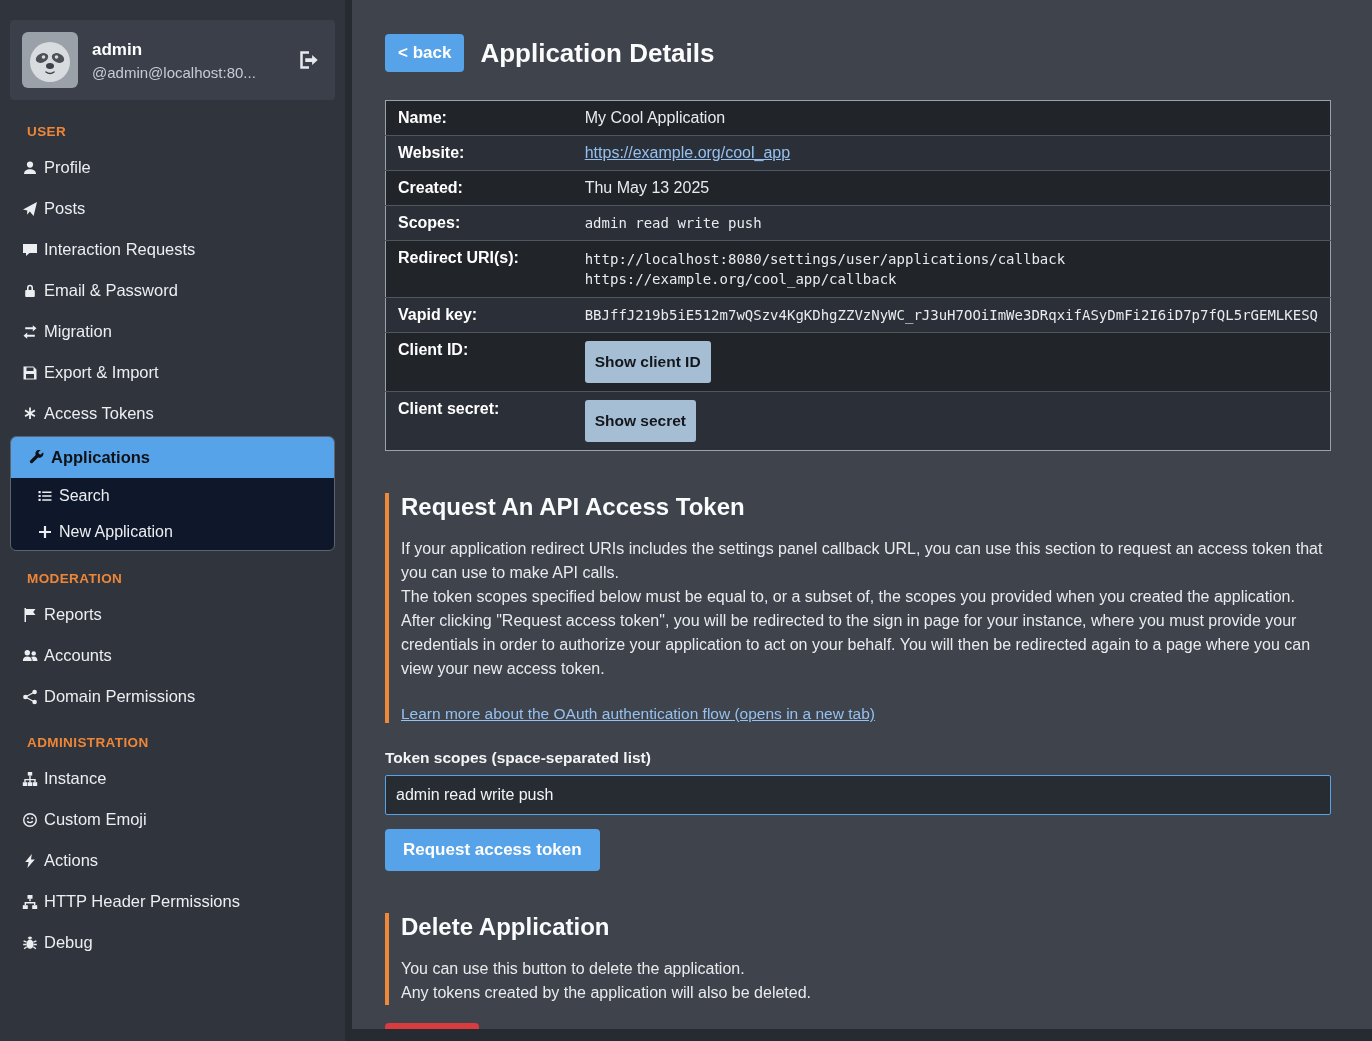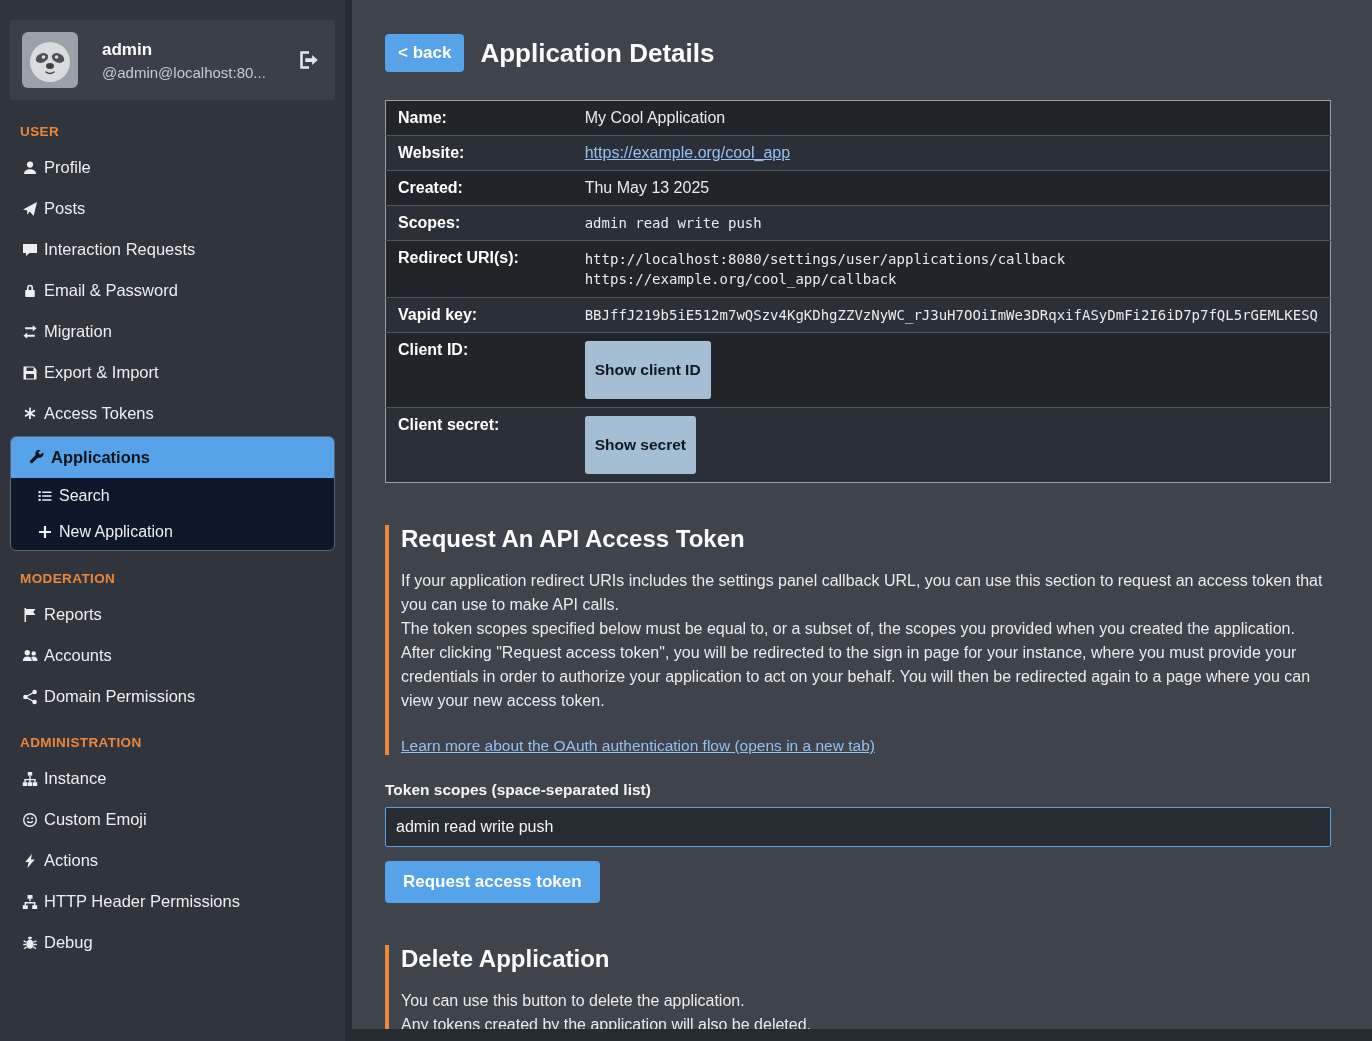--- a/index.html
+++ b/index.html
@@ -2,26 +2,26 @@
 <html><head>
 <meta charset="utf-8">
 <style>
   *{box-sizing:border-box;margin:0;padding:0}
   html,body{width:1372px;height:1041px}
   body{background:#262a31;font-family:"Liberation Sans","DejaVu Sans",sans-serif;color:#eceef1;overflow:hidden}
   .app{display:flex;height:100%}
 
   
   .sidebar{width:345px;flex:none;background:#30343d;overflow:hidden;padding-bottom:16px}
-  .user-card{display:flex;align-items:center;gap:24px;background:#3a3f49;margin:20px 10px 6px;padding:12px;border-radius:4px;position:relative}
+  .user-card{display:flex;align-items:center;gap:14px;background:#3a3f49;margin:20px 10px 6px;padding:12px;border-radius:4px;position:relative}
   .avatar{width:56px;height:56px;border-radius:6px;overflow:hidden;flex:none}
   .user-name{font-weight:bold;font-size:17px;color:#fff}
   .user-handle{color:#c7ccd3;font-size:15px;margin-top:4px;max-width:180px;overflow:hidden;text-overflow:ellipsis;white-space:nowrap}
   .logout{position:absolute;right:16px;top:50%;transform:translateY(-50%);color:#e6e9ed;cursor:pointer}
-  .section-heading{color:#ee8637;font-weight:bold;font-size:13.5px;letter-spacing:.4px;padding:18px 20px 8px}
+  .section-heading{color:#ee8637;font-weight:bold;font-size:13.5px;letter-spacing:.4px;padding:18px 27px 8px}
   .nav-item{display:flex;align-items:center;gap:4px;padding:11px 20px;font-size:16.5px;color:#eceef1;cursor:pointer}
   .icon{width:20px;display:inline-flex;justify-content:center;align-items:center;flex:none}
   .icon svg{display:block}
   .app-group{margin:2px 10px;border:1px solid #5c636d;border-radius:6px;overflow:hidden;background:#0f172a}
   .app-group .nav-item.active{background:#57a3e9;color:#0f1318;font-weight:bold;padding:11px 16px}
   .app-group .sub .nav-item{padding:9px 16px 9px 24px;font-size:16px}
 
   
   .main{flex:1;background:#3e434c;margin:0 0 12px 7px;padding:34px 40px 40px 33px;overflow:hidden}
   .content{max-width:946px}
@@ -31,21 +31,21 @@
 
   table.details-table{width:100%;border:1px solid #9aa1aa;border-collapse:collapse;font-size:16px}
   .details-table tr:nth-child(odd){background:#212429}
   .details-table tr:nth-child(even){background:#2b2f37}
   .details-table tr + tr{border-top:1px solid #50565f}
   .details-table th{text-align:left;width:190px;padding:8px 12px;font-size:16px;color:#fff;vertical-align:top;font-weight:bold}
   .details-table td{padding:8px 12px;color:#e9ebee}
   .mono{font-family:"DejaVu Sans Mono","Liberation Mono",monospace;font-size:14px;letter-spacing:0}
   .uri-line{display:block;padding:2px 0}
   a.link{color:#95c0ef;text-decoration:underline;cursor:pointer}
-  .show-btn{background:#a5bed4;color:#14181e;font-weight:bold;font-size:15.5px;padding:20px 10px;border:none;border-radius:3px;cursor:pointer;font-family:inherit}
+  .show-btn{background:#a5bed4;color:#14181e;font-weight:bold;font-size:15.5px;padding:12px 10px;border:none;border-radius:3px;cursor:pointer;font-family:inherit}
 
   .accent-section{border-left:4px solid #f0883b;padding-left:12px;margin-top:42px}
   .accent-section h2{font-size:24px;font-weight:bold;margin-bottom:16px;color:#fbfcfd}
   .accent-section p{font-size:16px;line-height:1.5;color:#e9ebed}
   .oauth-link{display:inline-block;margin-top:24px;font-size:15.5px}
 
   .field-label{font-weight:bold;font-size:15.5px;margin:26px 0 8px;color:#f2f4f6}
   .scopes-input{width:100%;background:#272b32;border:1px solid #57a3e9;border-radius:2px;color:#f2f4f6;font-size:16px;padding:10px;font-family:inherit}
   .primary-btn{margin-top:14px;background:#57a3e9;color:#fff;font-weight:bold;font-size:17px;padding:11px 18px;border:none;border-radius:4px;cursor:pointer;font-family:inherit}
   .danger-btn{margin-top:18px;background:#d83c3e;color:#fff;font-weight:bold;font-size:14px;padding:11px 26px;border:none;border-radius:4px;cursor:pointer;font-family:inherit}

